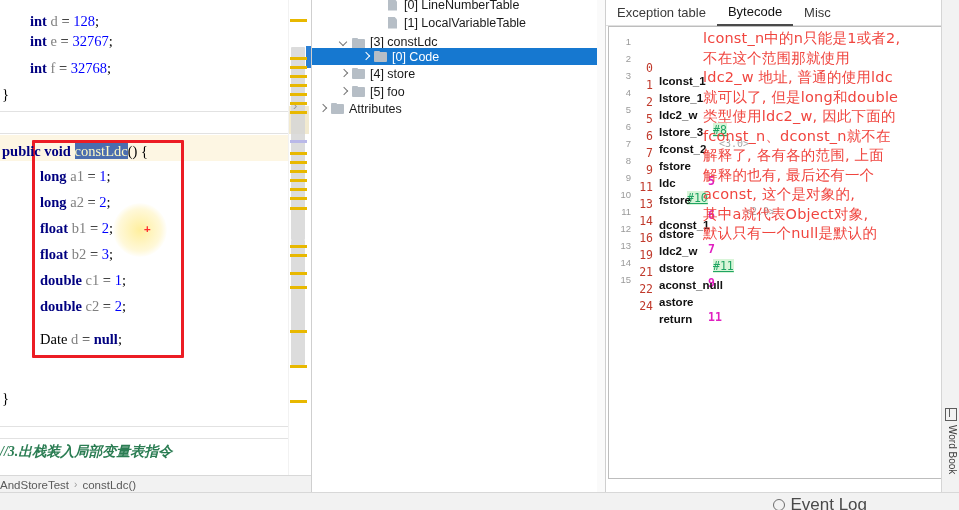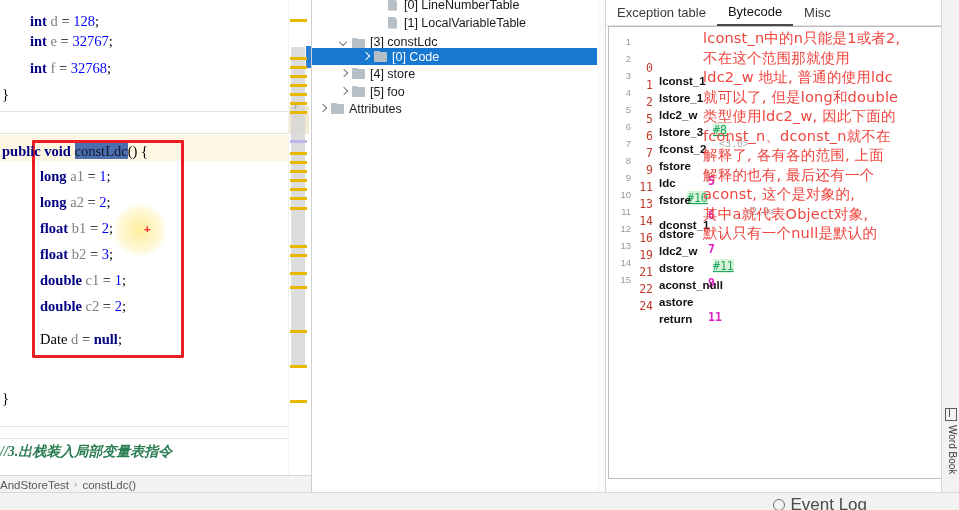--- a/index.html
+++ b/index.html
@@ -25,21 +25,21 @@
   .cl{position:absolute;white-space:pre;line-height:15px;}
   .kw{color:#000080;font-weight:bold;}
   .num{color:#0000ff;}
   .var{color:#808080;}
   .pl{color:#000000;}
   .cmt{color:#2b7d53;font-style:italic;font-weight:bold;}
 
   .fold-band{
     position:absolute;left:0;width:288px;height:26px;background:#fdf6e3;
   }
-  .sel-token{background:#4b6eaf;color:#0f172a;}
+  .sel-token{background:#4b6eaf;color:#fef9c3;}
 
   .hl-rect{
     position:absolute;border:3px solid #ec1c24;border-radius:1px;
     pointer-events:none;
   }
 
   .caret-yellow{
     position:absolute;width:54px;height:54px;border-radius:50%;
     background:radial-gradient(circle,rgba(255,236,140,.85) 0%,rgba(255,240,170,.45) 55%,rgba(255,245,200,0) 72%);
   }

